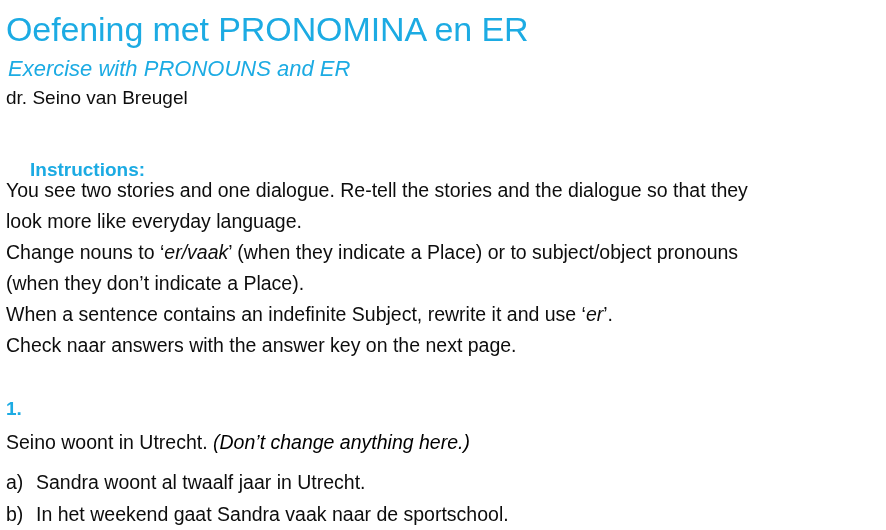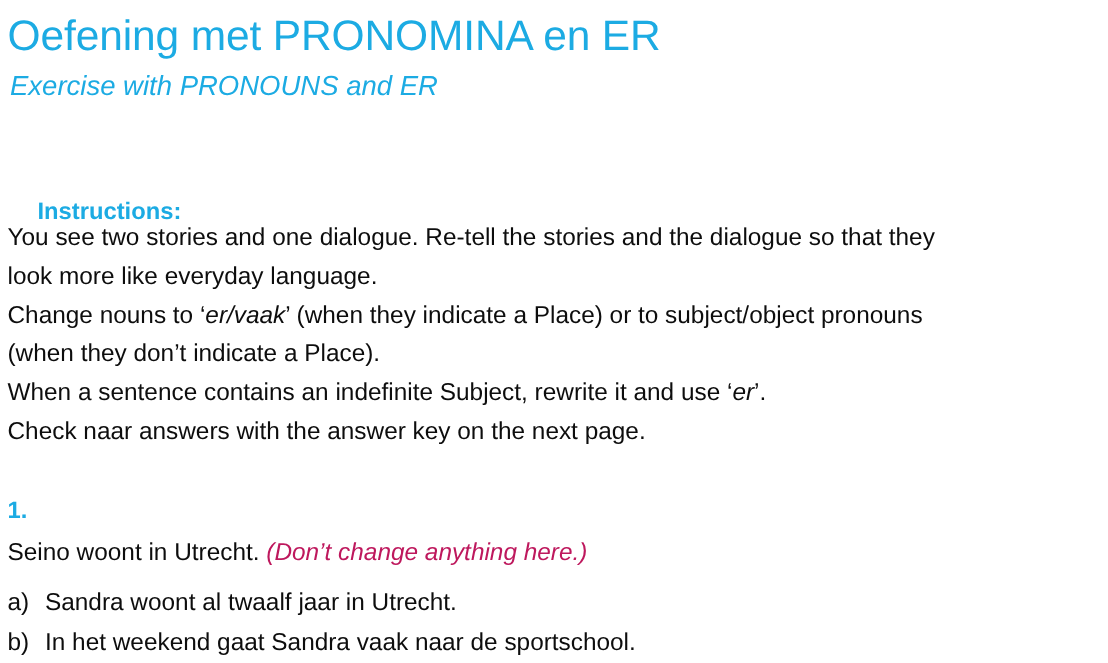--- a/index.html
+++ b/index.html
@@ -92,21 +92,21 @@
   .ex-prompt {
     position: absolute;
     left: 6px;
     top: 428px;
     font-size: 19.5px;
     line-height: 28px;
     color: #0d0d0d;
     white-space: nowrap;
   }
   .ex-note {
-    color: #be185d;
+    color: #000000;
     font-style: italic;
   }
   .ex-items {
     position: absolute;
     left: 6px;
     top: 466px;
     width: 870px;
   }
   .ex-item {
     display: flex;
@@ -127,20 +127,21 @@
 </style>
 </head>
 <body>
 
 <div class="page">
 
   <div class="doc-title">Oefening met PRONOMINA en ER</div>
 
   <div class="doc-subtitle">Exercise with PRONOUNS and ER</div>
 
+  <div class="doc-author">dr. Seino van Breugel</div>
 
   <div class="instructions-heading">Instructions:</div>
 
   <div class="instr-block">
     <div class="instr-line">You see two stories and one dialogue. Re-tell the stories and the dialogue so that they</div>
     <div class="instr-line">look more like everyday language.</div>
     <div class="instr-line"><span>Change nouns to ‘</span><span class="em-italic">er/vaak</span><span>’ (when they indicate a Place) or to subject/object pronouns</span></div>
     <div class="instr-line">(when they don’t indicate a Place).</div>
     <div class="instr-line"><span>When a sentence contains an indefinite Subject, rewrite it and use ‘</span><span class="em-italic">er</span><span>’.</span></div>
     <div class="instr-line">Check naar answers with the answer key on the next page.</div>

